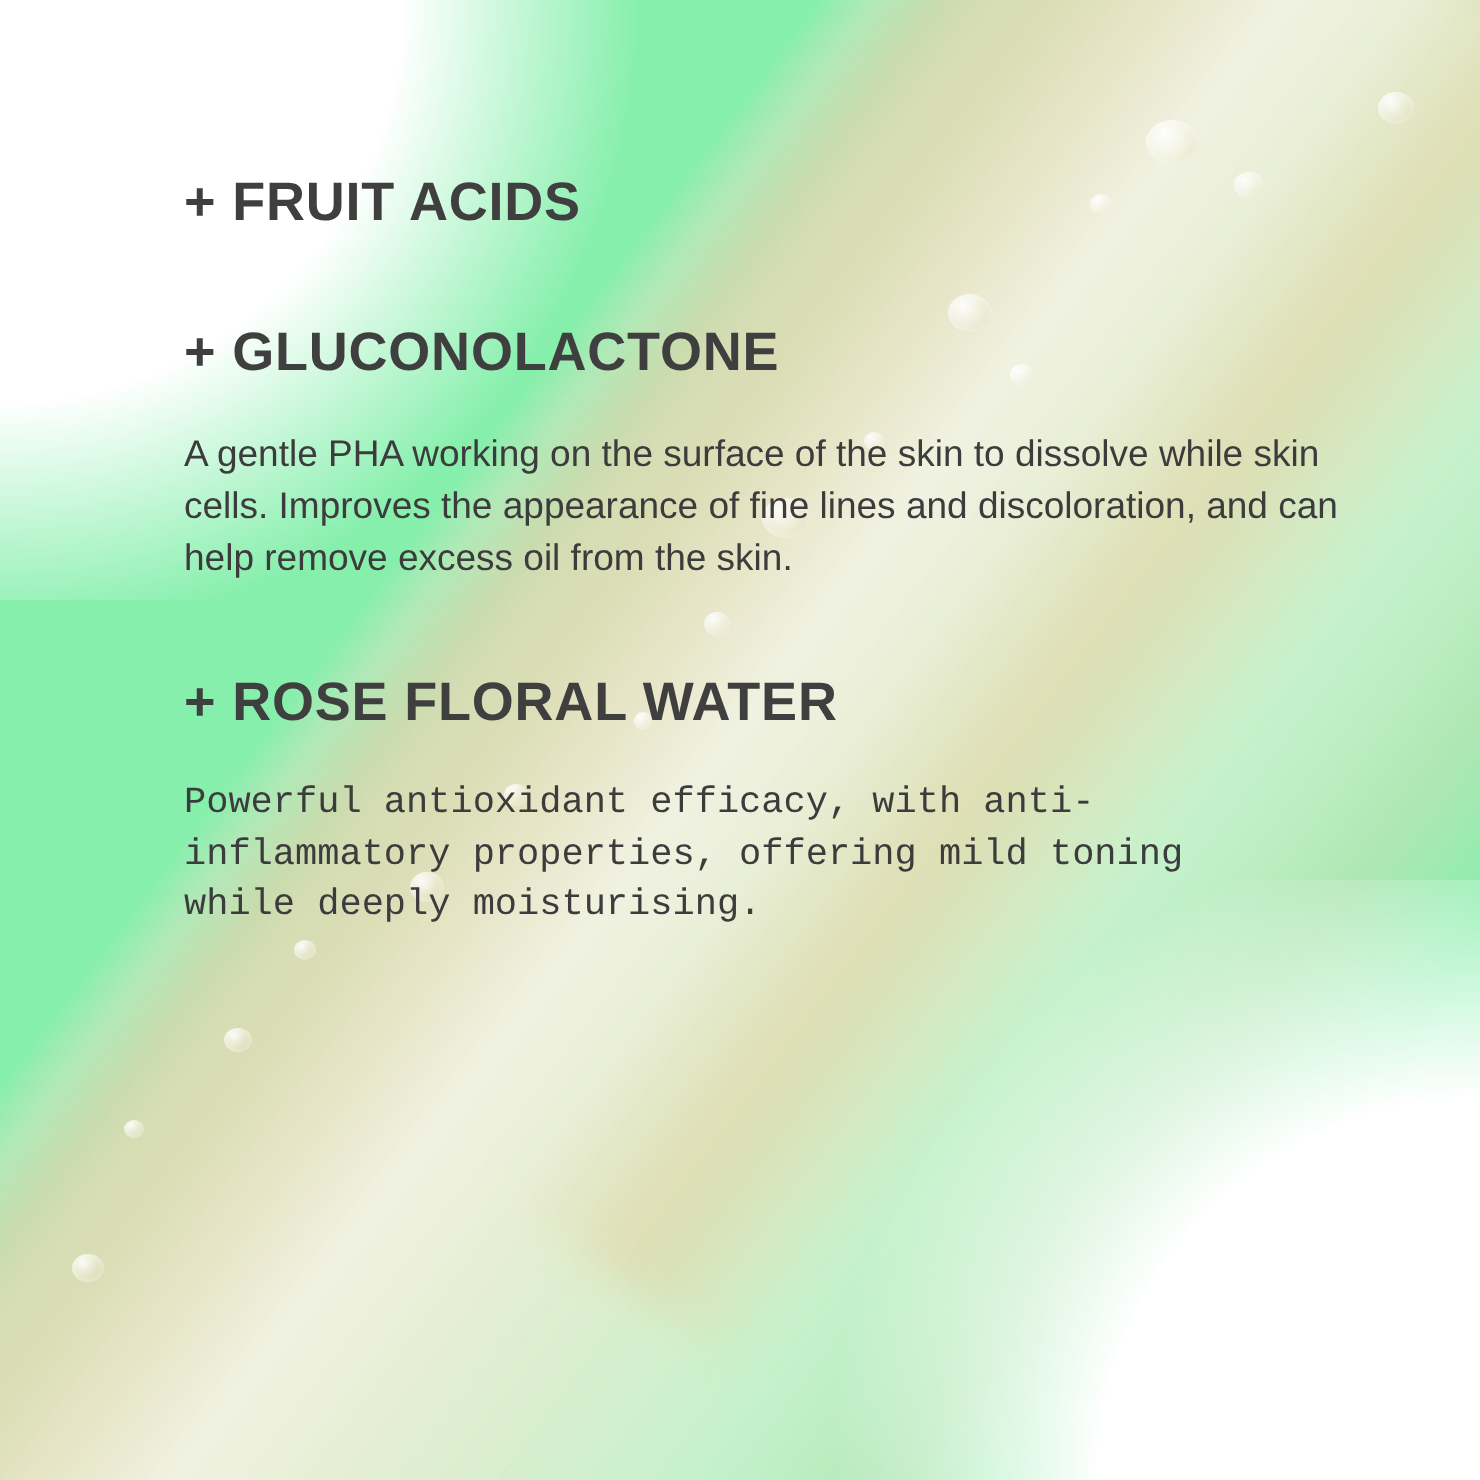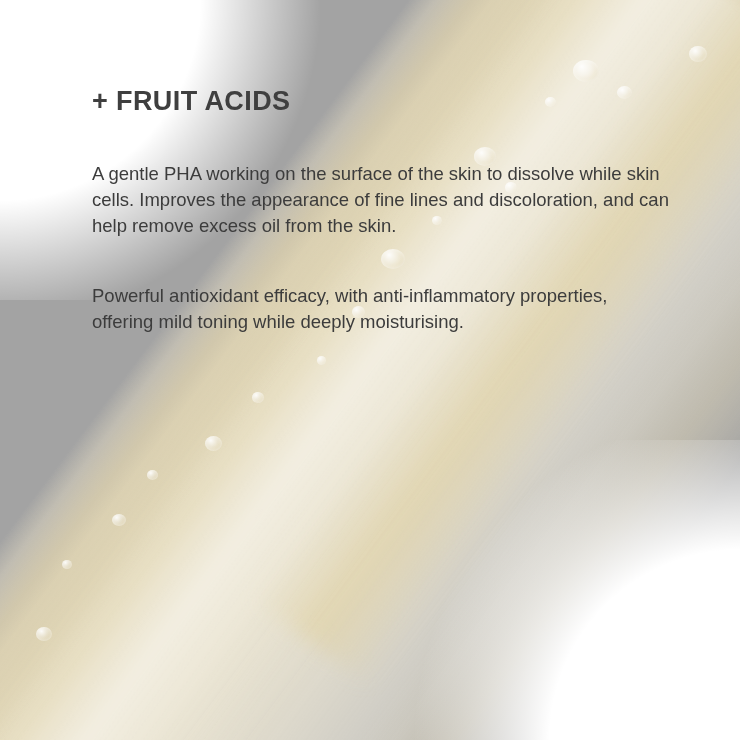--- a/index.html
+++ b/index.html
@@ -11,21 +11,21 @@
     height: 740px;
     background: #ffffff;
     font-family: "Liberation Sans", sans-serif;
     overflow: hidden;
   }
 
   #page {
     position: relative;
     width: 740px;
     height: 740px;
-    background: #a3a3a3;
+    background: #86efac;
     overflow: hidden;
   }
 
   
   .streak-layer {
     position: absolute;
     inset: 0;
     pointer-events: none;
     overflow: hidden;
   }
@@ -142,21 +142,21 @@
     white-space: nowrap;
   }
   .body-text {
     font-size: 18.5px;
     line-height: 1.40;
     color: #3c3c3c;
     margin: 0;
     max-width: 580px;
   }
   .b2 .body-text { max-width: 585px; }
-  .b3 .body-text { max-width: 540px; }
+  .b3 .body-text { max-width: 540px; font-family: Liberation Mono, monospace; }
 </style>
 </head>
 <body>
 
 <div id="page">
 
   <div class="streak-layer">
     <div class="streak"></div>
     <div class="streak-edge-dark"></div>
     <div class="streak-warm"></div>
@@ -183,21 +183,23 @@
     <div class="fade-bottom-right"></div>
   </div>
 
   <div class="content">
 
     <div class="block b1">
       <h2 class="heading">+ FRUIT ACIDS</h2>
     </div>
 
     <div class="block b2">
+      <h2 class="heading">+ GLUCONOLACTONE</h2>
       <p class="body-text">A gentle PHA working on the surface of the skin to dissolve while skin cells. Improves the appearance of fine lines and discoloration, and can help remove excess oil from the skin.</p>
     </div>
 
     <div class="block b3">
+      <h2 class="heading">+ ROSE FLORAL WATER</h2>
       <p class="body-text">Powerful antioxidant efficacy, with anti-inflammatory properties, offering mild toning while deeply moisturising.</p>
     </div>
 
   </div>
 </div>
 
 </body></html>

